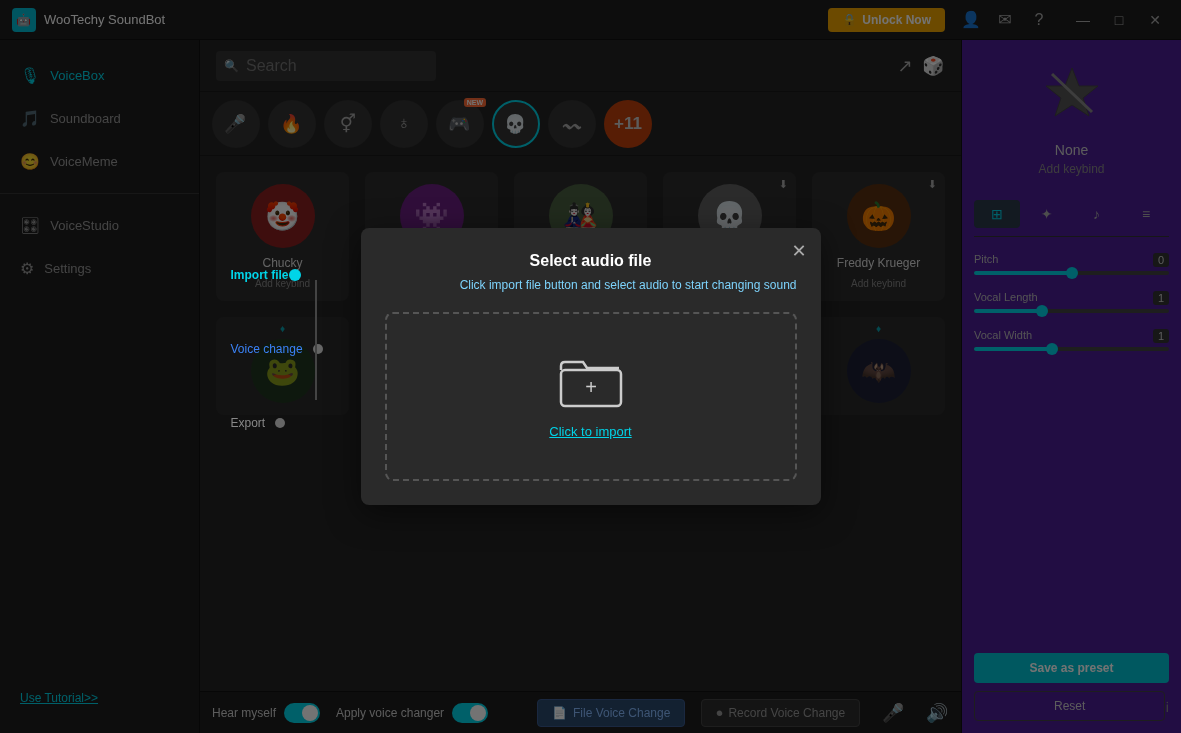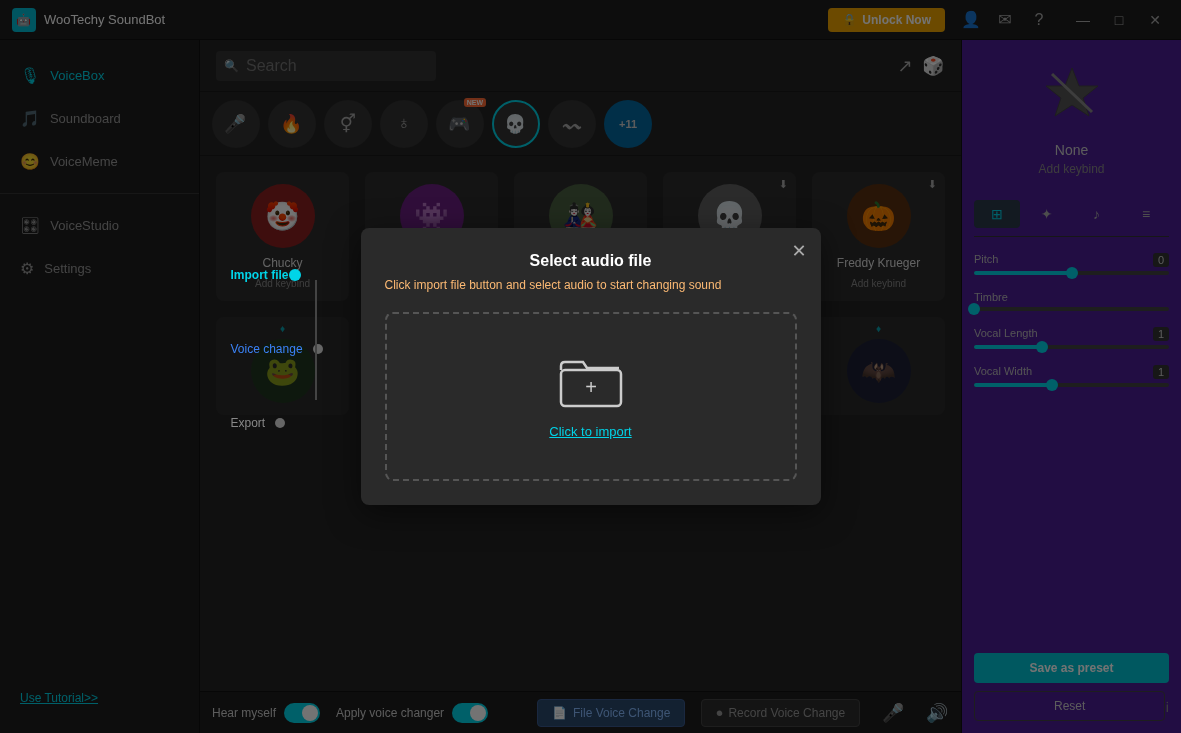--- a/index.html
+++ b/index.html
@@ -221,24 +221,24 @@
       color: white;
       font-size: 7px;
       padding: 1px 3px;
       border-radius: 3px;
       font-weight: bold;
     }
     .more-cats-btn {
       width: 48px;
       height: 48px;
       border-radius: 50%;
-      background: #0369a1;
+      background: #c2410c;
       border: none;
       color: #ccc;
-      font-size: 11px;
+      font-size: 17px;
       font-weight: bold;
       cursor: pointer;
     }
 
     
     #voice-grid {
       flex: 1;
       overflow-y: auto;
       padding: 16px;
       display: grid;
@@ -511,23 +511,23 @@
       box-shadow: 0 8px 32px rgba(0,0,0,0.5);
     }
     #modal .modal-title {
       text-align: center;
       font-size: 16px;
       font-weight: 600;
       color: #fff;
       margin-bottom: 8px;
     }
     #modal .modal-subtitle {
-      text-align: left;
-      font-size: 12px;
-      color: #fdba74;
+      text-align: right;
+      font-size: 12px;
+      color: #7dd3fc;
       margin-bottom: 20px;
     }
     #modal .close-btn {
       position: absolute;
       top: 12px;
       right: 14px;
       background: none;
       border: none;
       color: #aaa;
       font-size: 18px;
@@ -733,29 +733,20 @@
       <div class="param-label-row">
         <span class="param-label">Pitch</span>
         <span class="param-value">0</span>
       </div>
       <div class="slider-track">
         <div class="slider-fill" style="width:50%"></div>
         <div class="slider-thumb" style="left:50%"></div>
       </div>
     </div>
 
-    <div class="param-row">
-      <div class="param-label-row">
-        <span class="param-label">Timbre</span>
-      </div>
-      <div class="slider-track">
-        <div class="slider-fill" style="width:0%"></div>
-        <div class="slider-thumb" style="left:0%"></div>
-      </div>
-    </div>
 
     <div class="param-row">
       <div class="param-label-row">
         <span class="param-label">Vocal Length</span>
         <span class="param-value">1</span>
       </div>
       <div class="slider-track">
         <div class="slider-fill" style="width:35%"></div>
         <div class="slider-thumb" style="left:35%"></div>
       </div>

